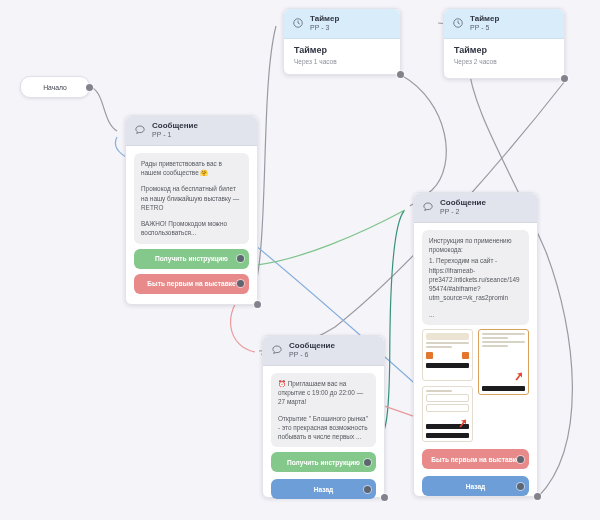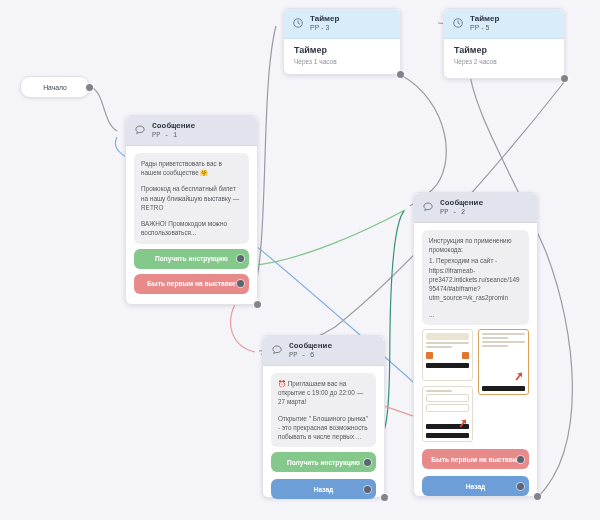--- a/index.html
+++ b/index.html
@@ -5,21 +5,21 @@
   html,body{margin:0;padding:0;}
   body{width:600px;height:520px;overflow:hidden;font-family:"Liberation Sans",sans-serif;}
   .canvas{position:relative;width:600px;height:520px;background:#f5f4f9;}
   svg.edges{position:absolute;left:0;top:0;z-index:1;}
   svg.edges path{fill:none;stroke-width:1.2px;}
 
   .node{position:absolute;z-index:2;background:#fff;border:1px solid #e3e3ea;border-radius:6px;
         box-shadow:0 1px 4px rgba(40,40,70,.14);box-sizing:border-box;}
   .node-header{display:flex;align-items:center;gap:6px;padding:5px 8px;border-radius:6px 6px 0 0;
         border-bottom:1px solid rgba(0,0,0,.05);}
-  .hdr-msg{background:#e1e4ec;font-family:Liberation Mono, monospace;}
+  .hdr-msg{background:#e1e4ec;}
   .hdr-timer{background:#d8ecfa;}
   .hdr-icon{width:12px;height:12px;flex:0 0 auto;color:#5b6270;}
   .hdr-text{line-height:1.25;}
   .hdr-title{font-size:8px;color:#2f3440;font-weight:bold;}
   .hdr-id{font-size:7px;color:#5d московsk;color:#5d6370;}
   .timer-body{padding:6px 10px 8px 10px;}
   .timer-name{font-size:9px;font-weight:bold;color:#2f3440;margin-bottom:3px;}
   .timer-sub{font-size:6.5px;color:#8a8f99;}
 
   .bubble{background:#efeff1;border-radius:6px;margin:7px 8px 4px 8px;padding:6px 7px;}

